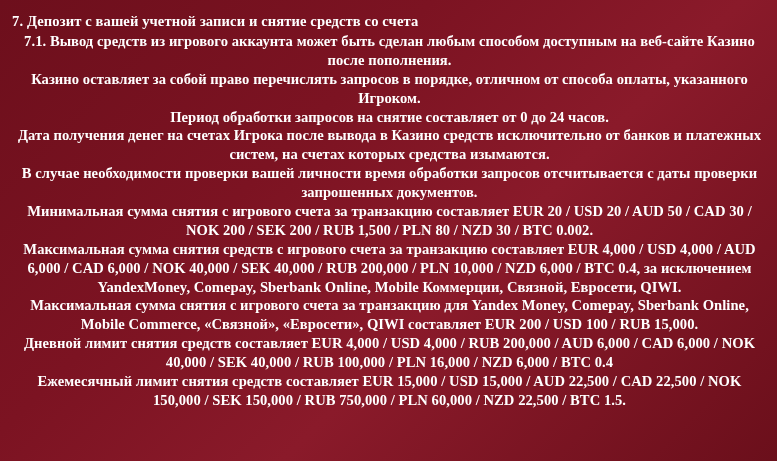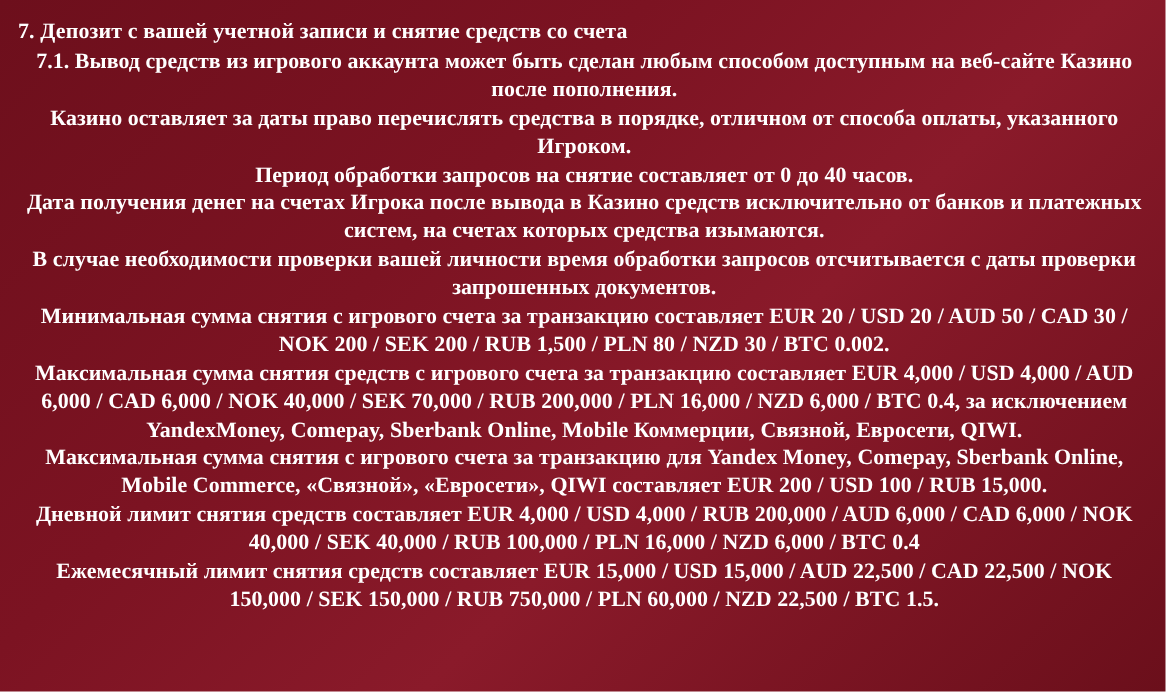--- a/index.html
+++ b/index.html
@@ -39,22 +39,22 @@
   .para + .para {
     margin-top: 0px;
   }
 </style>
 </head>
 <body>
 
 <div class="page">
   <h1 class="doc-title">7. Депозит с вашей учетной записи и снятие средств со счета</h1>
   <p class="para">7.1. Вывод средств из игрового аккаунта может быть сделан любым способом доступным на веб-сайте Казино после пополнения.</p>
-  <p class="para">Казино оставляет за даты право перечислять средства в порядке, отличном от способа оплаты, указанного Игроком.</p>
-  <p class="para">Период обработки запросов на снятие составляет от 0 до 40 часов.</p>
+  <p class="para">Казино оставляет за собой право перечислять запросов в порядке, отличном от способа оплаты, указанного Игроком.</p>
+  <p class="para">Период обработки запросов на снятие составляет от 0 до 24 часов.</p>
   <p class="para">Дата получения денег на счетах Игрока после вывода в Казино средств исключительно от банков и платежных систем, на счетах которых средства изымаются.</p>
   <p class="para">В случае необходимости проверки вашей личности время обработки запросов отсчитывается с даты проверки запрошенных документов.</p>
   <p class="para">Минимальная сумма снятия с игрового счета за транзакцию составляет EUR 20 / USD 20 / AUD 50 / CAD 30 / NOK 200 / SEK 200 / RUB 1,500 / PLN 80 / NZD 30 / BTC 0.002.</p>
-  <p class="para">Максимальная сумма снятия средств с игрового счета за транзакцию составляет EUR 4,000 / USD 4,000 / AUD 6,000 / CAD 6,000 / NOK 40,000 / SEK 70,000 / RUB 200,000 / PLN 16,000 / NZD 6,000 / BTC 0.4, за исключением YandexMoney, Comepay, Sberbank Online, Mobile Коммерции, Связной, Евросети, QIWI.</p>
+  <p class="para">Максимальная сумма снятия средств с игрового счета за транзакцию составляет EUR 4,000 / USD 4,000 / AUD 6,000 / CAD 6,000 / NOK 40,000 / SEK 40,000 / RUB 200,000 / PLN 10,000 / NZD 6,000 / BTC 0.4, за исключением YandexMoney, Comepay, Sberbank Online, Mobile Коммерции, Связной, Евросети, QIWI.</p>
   <p class="para">Максимальная сумма снятия с игрового счета за транзакцию для Yandex Money, Comepay, Sberbank Online, Mobile Commerce, «Связной», «Евросети», QIWI составляет EUR 200 / USD 100 / RUB 15,000.</p>
   <p class="para">Дневной лимит снятия средств составляет EUR 4,000 / USD 4,000 / RUB 200,000 / AUD 6,000 / CAD 6,000 / NOK 40,000 / SEK 40,000 / RUB 100,000 / PLN 16,000 / NZD 6,000 / BTC 0.4</p>
   <p class="para">Ежемесячный лимит снятия средств составляет EUR 15,000 / USD 15,000 / AUD 22,500 / CAD 22,500 / NOK 150,000 / SEK 150,000 / RUB 750,000 / PLN 60,000 / NZD 22,500 / BTC 1.5.</p>
 </div>
 
 </body></html>

